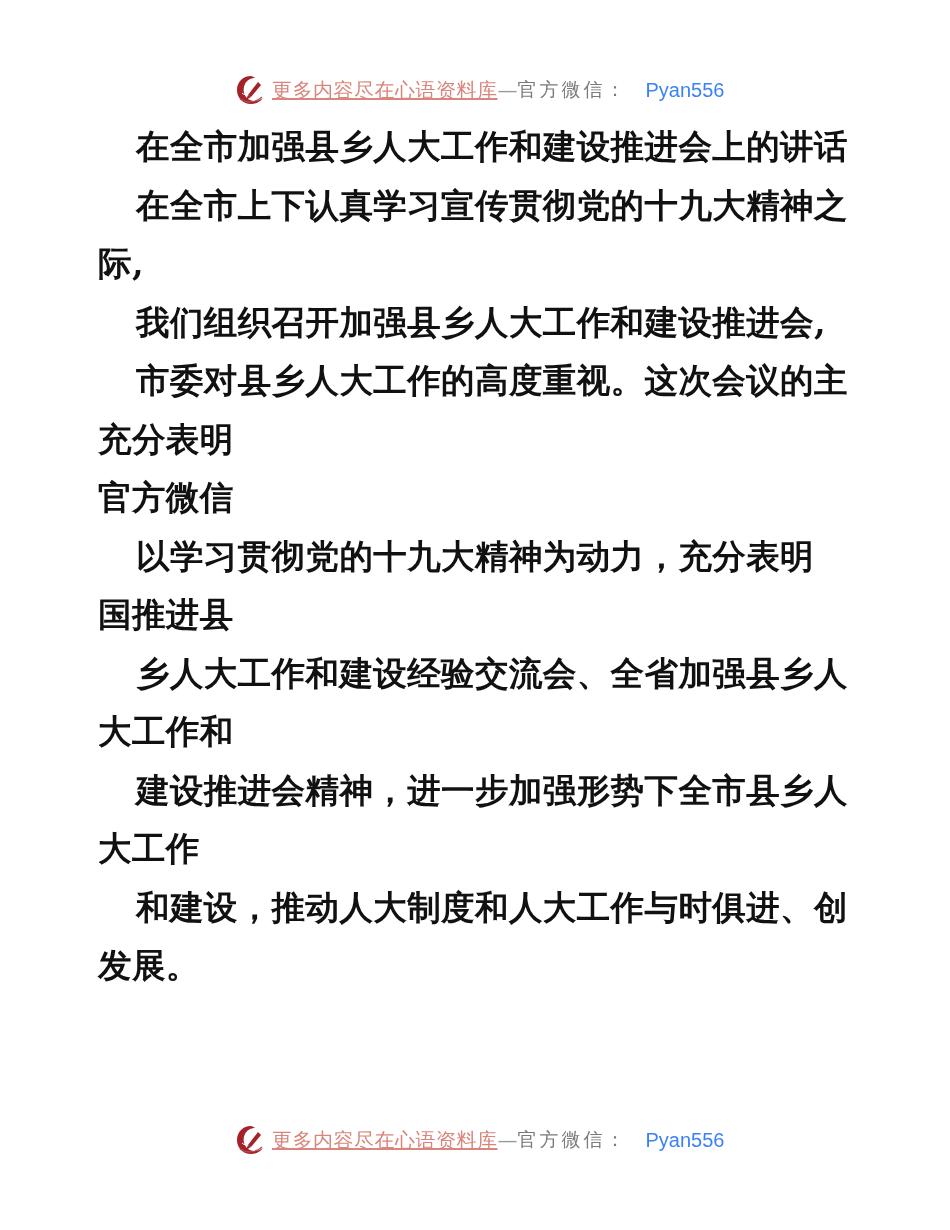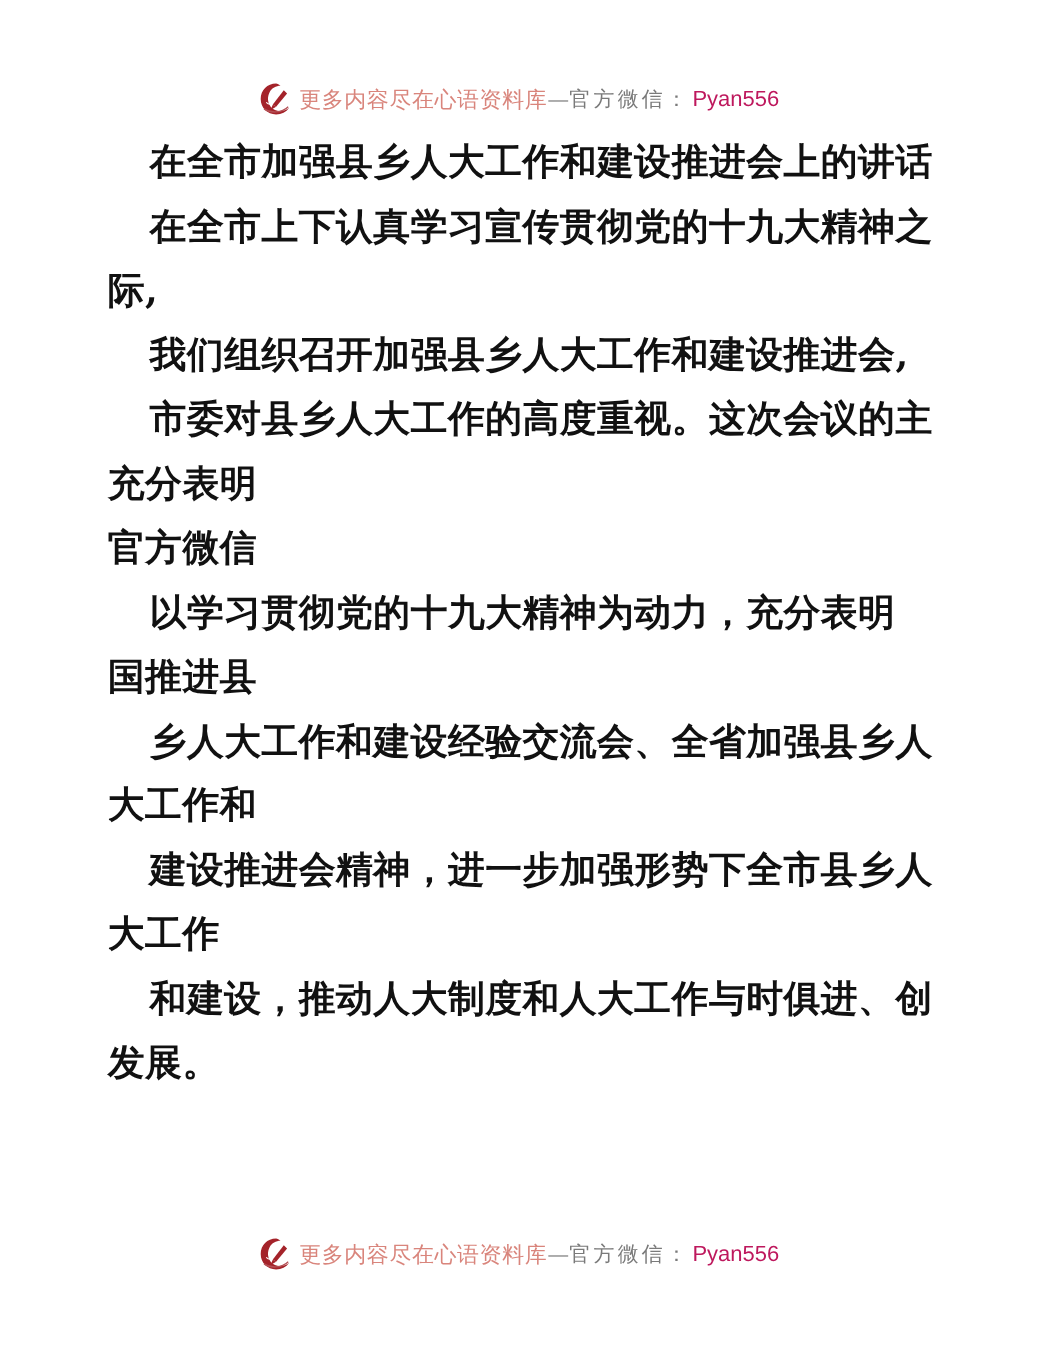--- a/index.html
+++ b/index.html
@@ -29,37 +29,38 @@
       width: 34px;
       height: 34px;
       margin-right: 4px;
       flex: 0 0 auto;
     }
     .wm-red {
       color: #d9857c;
       font-size: 20px;
       font-family: "DejaVu Serif", serif;
       letter-spacing: 0.5px;
+      text-decoration: underline;
     }
     .wm-dash {
       color: #999999;
       font-size: 20px;
       font-family: "DejaVu Sans", sans-serif;
     }
     .wm-gray {
       color: #7a7a7a;
       font-size: 19px;
       font-family: "DejaVu Serif", serif;
       letter-spacing: 3px;
     }
     .wm-id {
-      color: #be185d;
+      color: #3b82f6;
       font-size: 20px;
       font-family: "Liberation Sans", sans-serif;
-      margin-left: 2px;
+      margin-left: 18px;
     }
     .doc-body {
       position: absolute;
       left: 98px;
       top: 118px;
       width: 770px;
       font-weight: bold;
     }
     .line {
       height: 58.5px;

